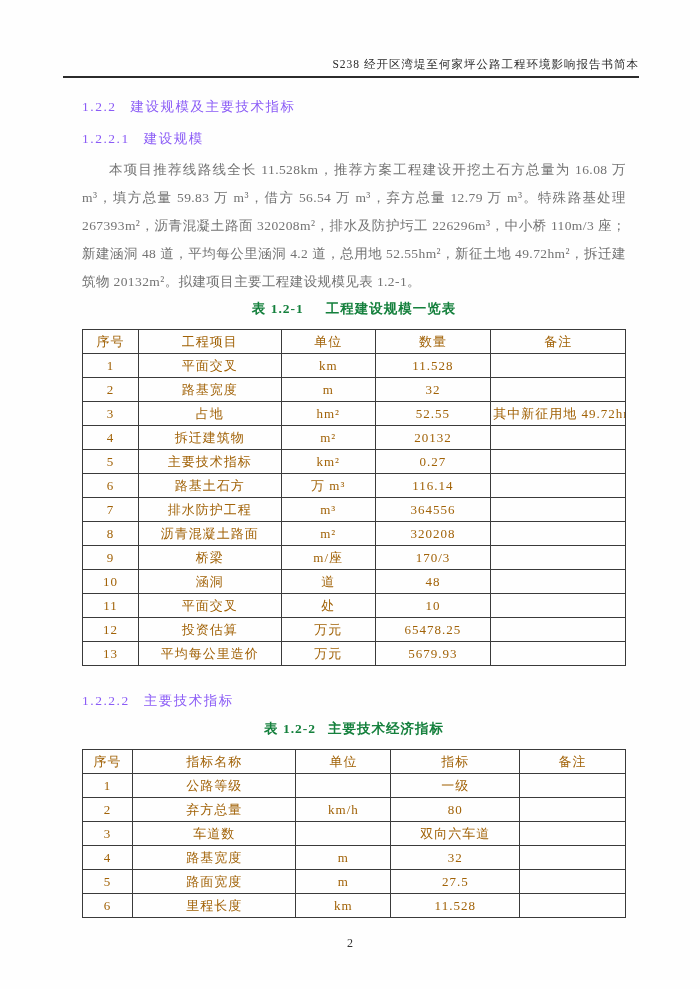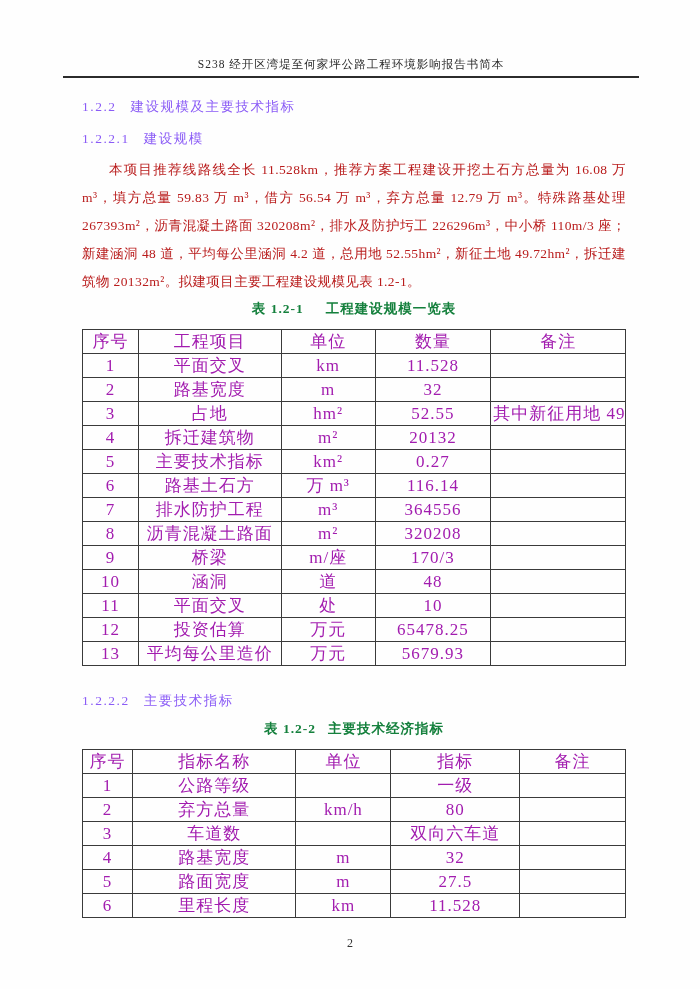--- a/index.html
+++ b/index.html
@@ -9,21 +9,21 @@
     margin:0 auto;
     background:#fefefe;
     font-family:"Liberation Serif","DejaVu Serif",serif;
     color:#1e1e1e;
     overflow:hidden;
     box-sizing:border-box;
   }
   
   .runhead{
     position:absolute;top:57px;left:63px;right:61px;
-    text-align:center;
+    text-align:right;
     font-size:11.5px;
     letter-spacing:1px;
     color:#2a2a2a;
   }
   .runhead-rule{
     position:absolute;top:76px;left:63px;right:61px;
     border-top:2px solid #2b2b2b;
   }
   
   .content{
@@ -37,39 +37,39 @@
   }
   .heading .h-num{margin-right:14px;}
   .heading .h-num,.heading .h-title{letter-spacing:1.5px;}
   .para{
     font-size:13.5px;
     line-height:28px;
     text-align:justify;
     text-indent:2em;
     margin:2px 0 0 0;
     letter-spacing:0.4px;
-    color:#b91c1c;
+    color:#737373;
   }
   .tbl-caption{
     text-align:center;
     font-weight:bold;
     font-size:13.5px;
     margin-top:4px;
     margin-bottom:11px;
     letter-spacing:1px;
     color:#15803d;
   }
   .tbl-caption .cap-label{margin-right:22px;}
   .tbl-caption.tight .cap-label{margin-right:12px;}
   table.doc-table{
     width:100%;
     border-collapse:collapse;
     table-layout:fixed;
-    font-size:17px;
-    color:#a21caf;
+    font-size:13px;
+    color:#a16207;
   }
   table.doc-table th,table.doc-table td{
     border:1px solid #3a3a3a;
     height:23px;
     text-align:center;
     vertical-align:middle;
     padding:0 2px;
     font-weight:normal;
     letter-spacing:1px;
     overflow:hidden;

